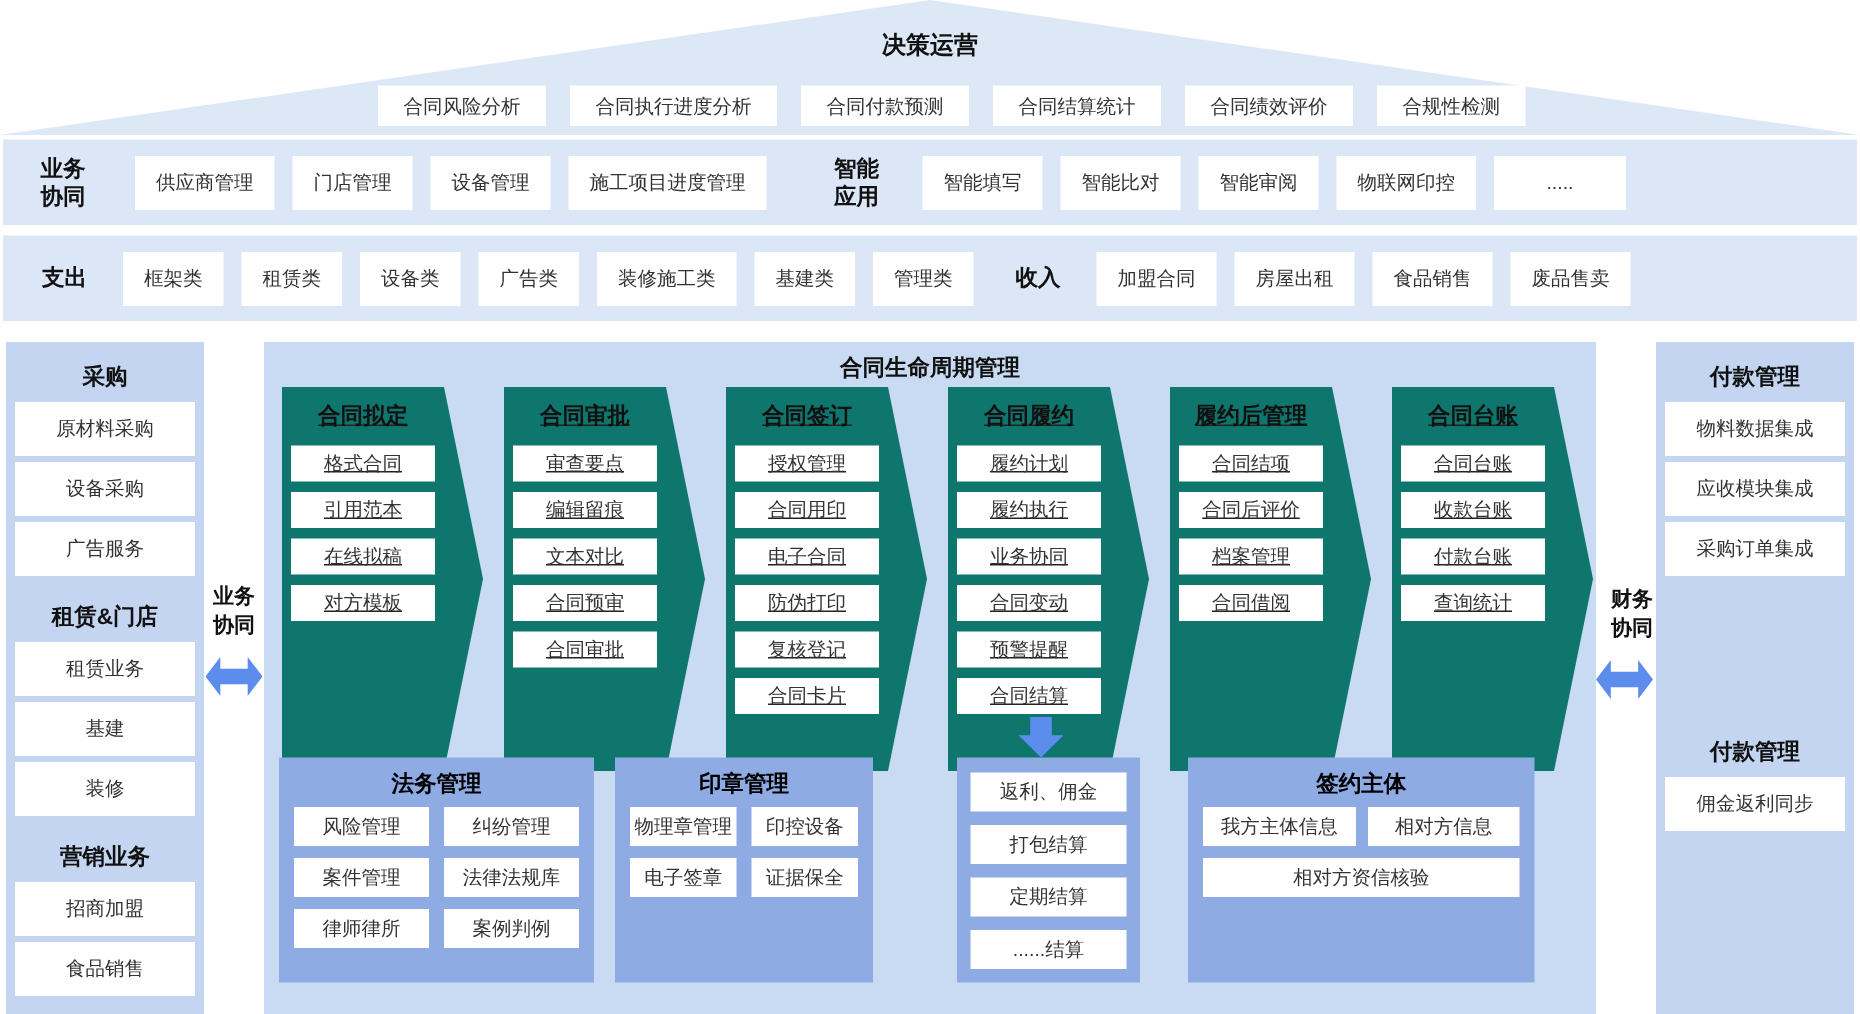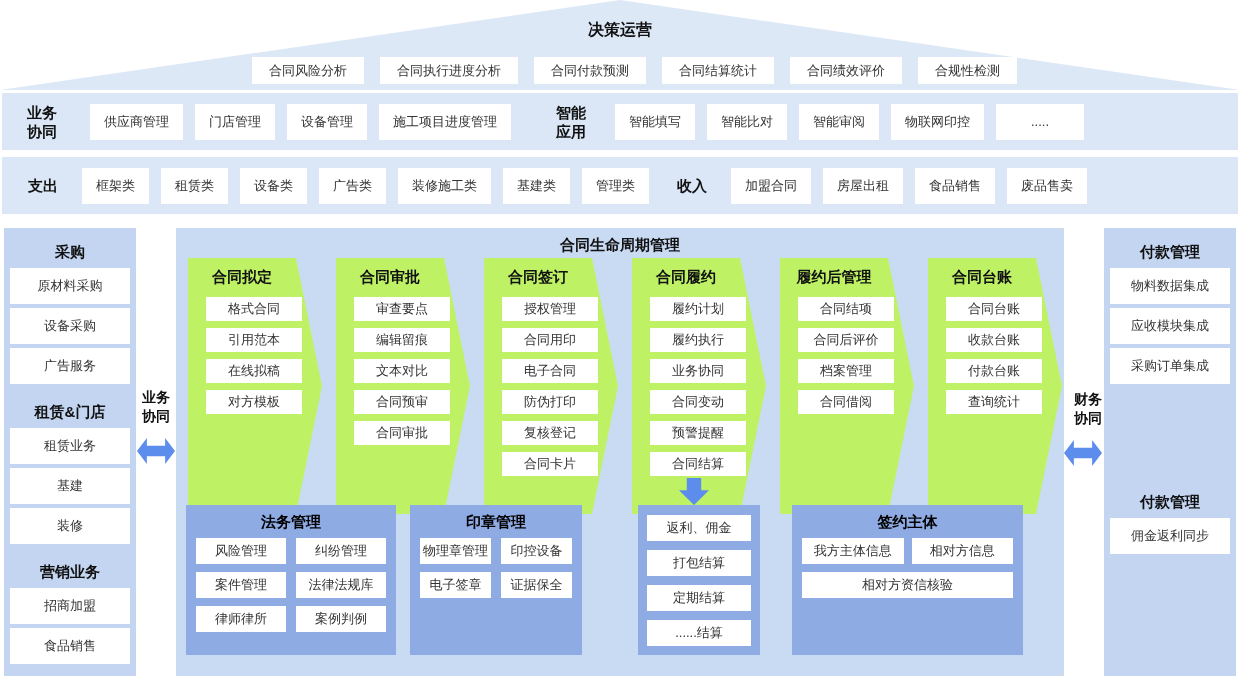--- a/index.html
+++ b/index.html
@@ -44,26 +44,26 @@
   
   .connector-label{position:absolute;width:38px;text-align:center;font-size:14px;
                    font-weight:bold;line-height:19px;color:#111;}
   .h-arrow{position:absolute;width:38px;height:26px;background:#5d8dec;
            clip-path:polygon(0 50%,26% 0,26% 30%,74% 30%,74% 0,100% 50%,74% 100%,74% 70%,26% 70%,26% 100%);}
 
   
   .panel{position:absolute;left:176px;top:228px;width:888px;height:448px;background:#c9daf3;}
   .panel-title{position:absolute;left:0;top:8px;width:100%;text-align:center;
                font-size:15px;font-weight:bold;color:#111;}
-  .chev{position:absolute;top:30px;width:134px;height:256px;background:#bef264;
-        clip-path:polygon(0 0,calc(100% - 26px) 0,100% 50%,calc(100% - 26px) 100%,0 100%);}
+  .chev{position:absolute;top:30px;width:134px;height:256px;background:#0f766e;
+        clip-path:polygon(0 0,calc(100% - 26px) 0,100% 50%,calc(100% - 26px) 100%,0 100%);text-decoration:underline;}
   .c1{left:12px;}.c2{left:160px;}.c3{left:308px;}.c4{left:456px;}.c5{left:604px;}.c6{left:752px;}
   .chev-title{width:108px;padding-top:10px;margin-bottom:10px;text-align:center;
               font-size:15px;font-weight:bold;color:#111;}
-  .chev-item{width:96px;margin:0 0 7px 18px;height:24px;line-height:24px;}
+  .chev-item{width:96px;margin:0 0 7px 6px;height:24px;line-height:24px;}
 
   .v-arrow{position:absolute;left:503px;top:250px;width:30px;height:27px;background:#5d8dec;
            clip-path:polygon(26% 0,74% 0,74% 45%,100% 45%,50% 100%,0 45%,26% 45%);}
 
   .block{position:absolute;top:277px;height:150px;background:#8fabe4;box-sizing:border-box;}
   .b-legal{left:10px;width:210px;}
   .b-seal{left:234px;width:172px;}
   .b-rebate{left:462px;width:122px;}
   .b-subject{left:616px;width:231px;}
   .block-title{padding-top:8px;text-align:center;font-size:15px;font-weight:bold;color:#000000;}

